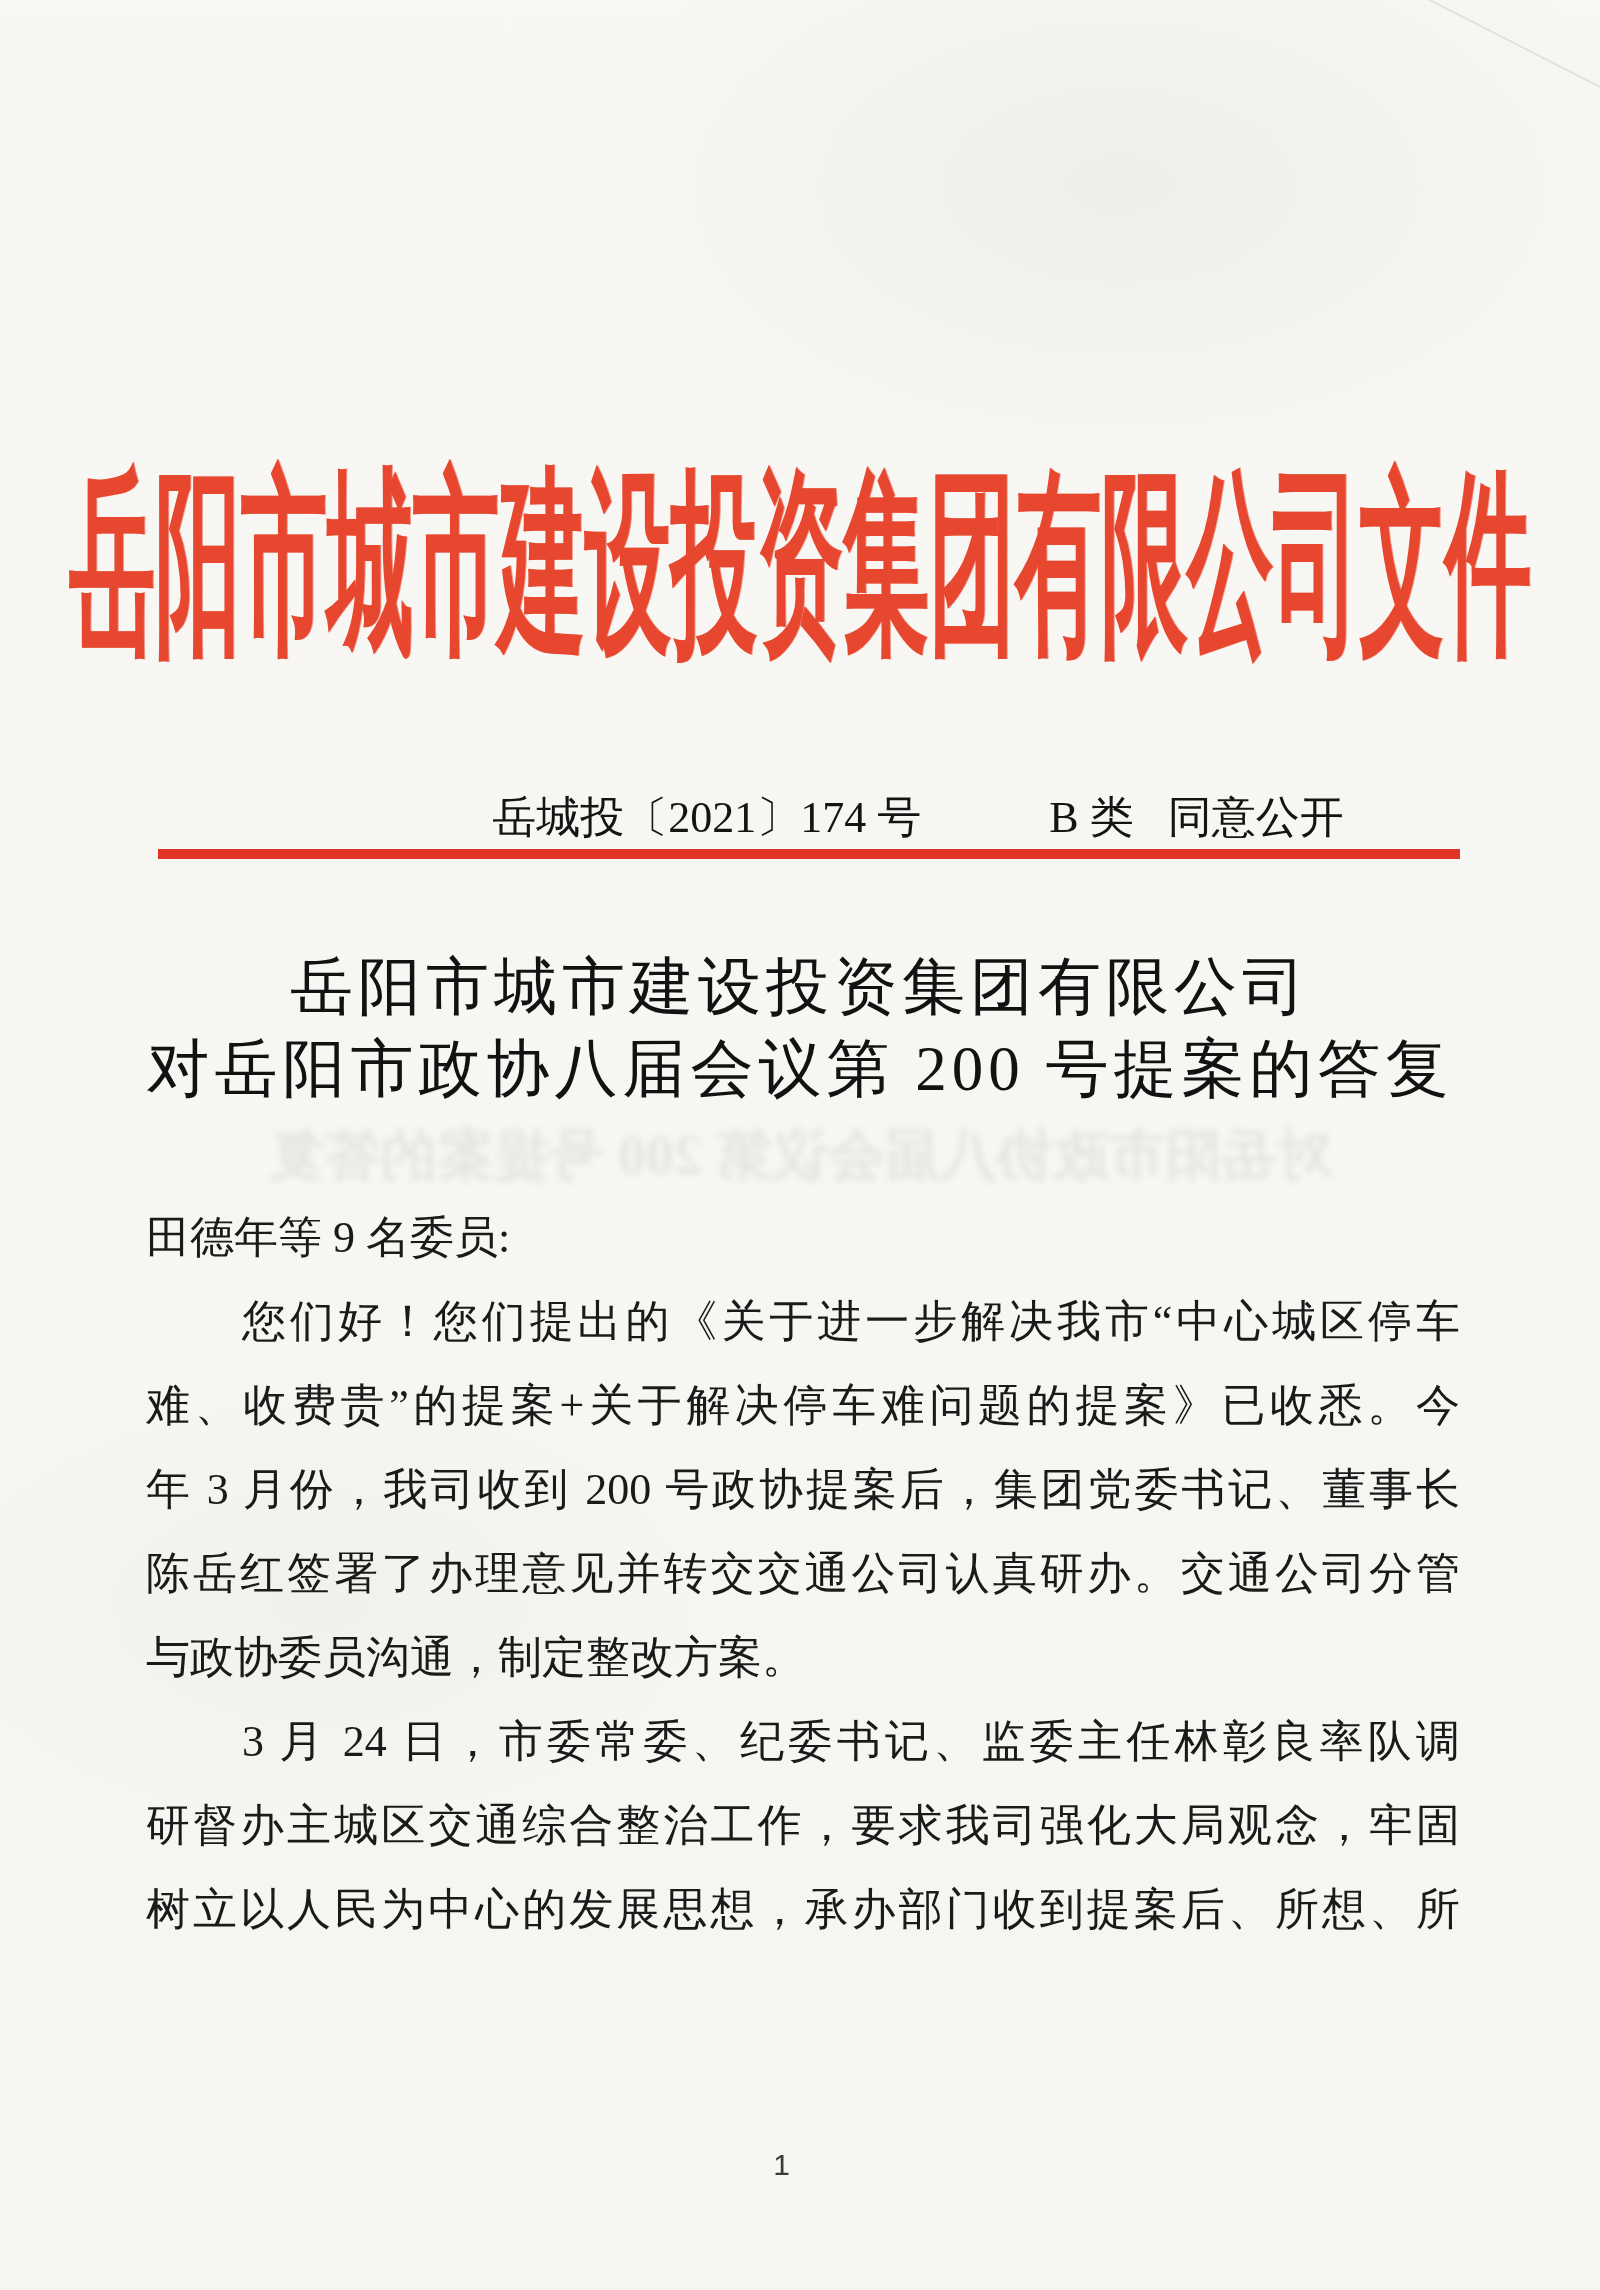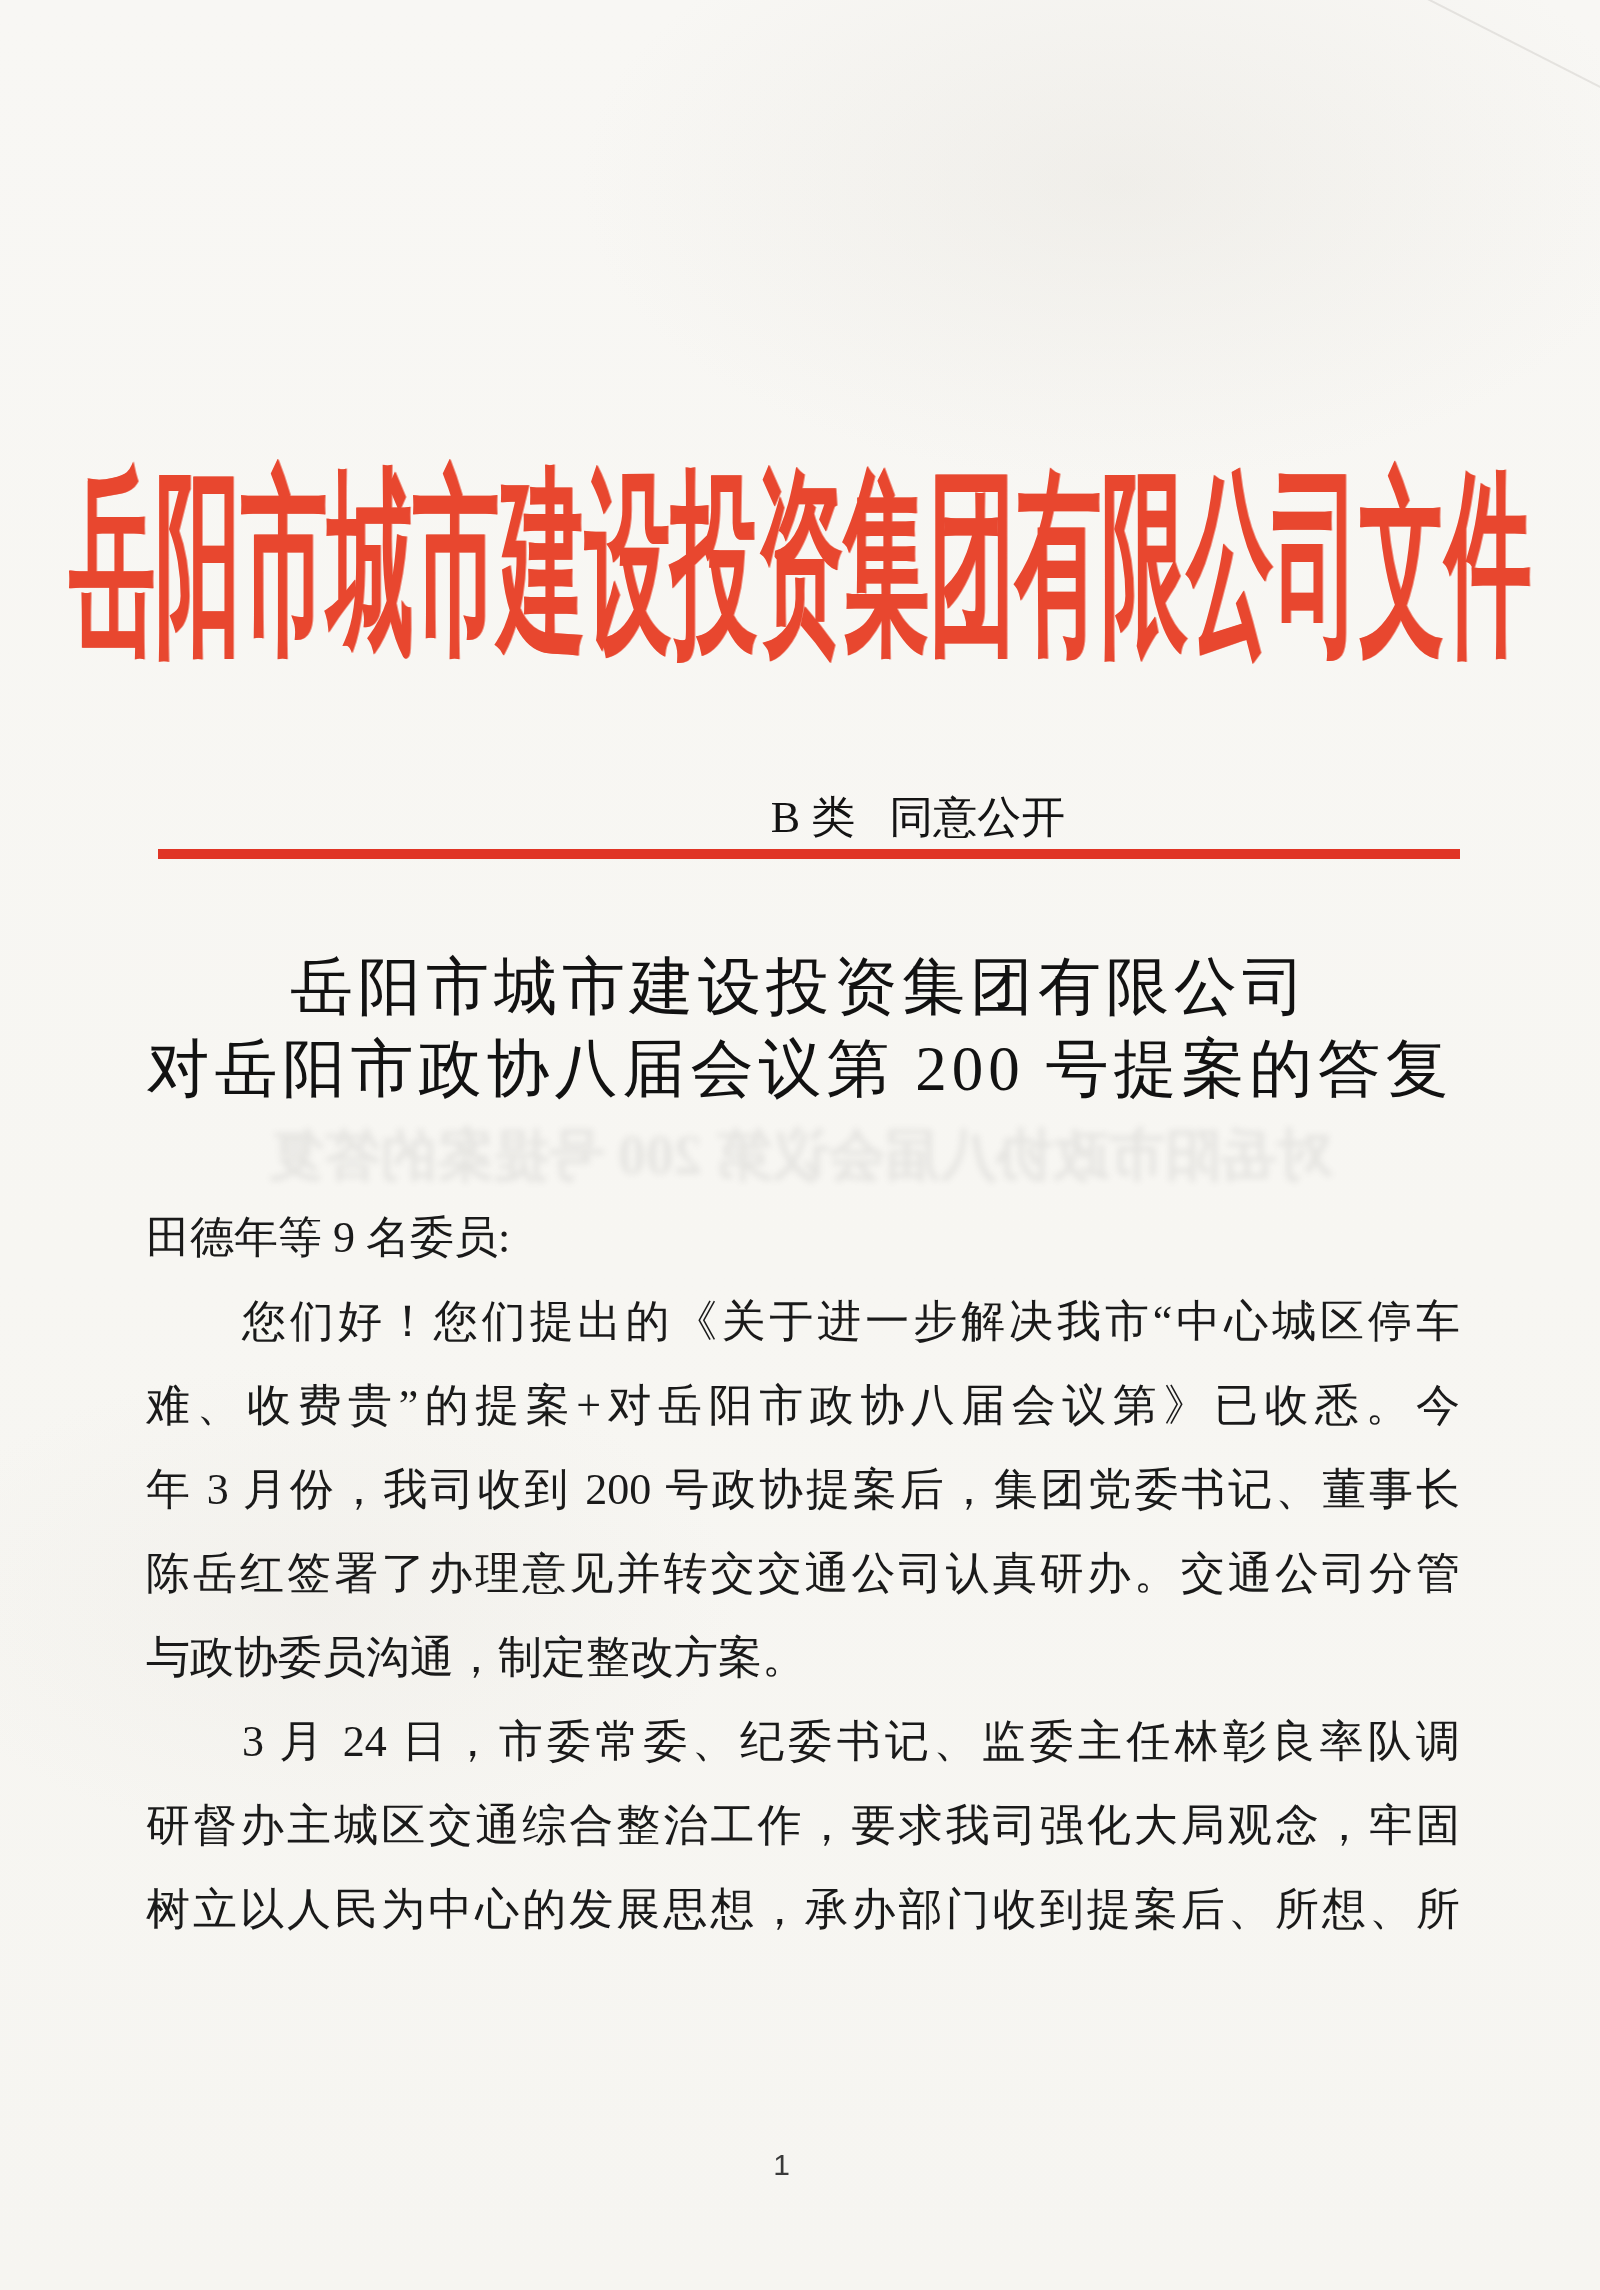--- a/index.html
+++ b/index.html
@@ -119,37 +119,38 @@
 </head>
 <body>
 
 <div class="page">
 
   <div class="scratch"></div>
 
   <div class="red-header">岳阳市城市建设投资集团有限公司文件</div>
 
   <div class="doc-line">
+    <span>岳城投〔2021〕174 号</span>
     <span class="doc-right">
       <span>B 类</span>
       <span>同意公开</span>
     </span>
   </div>
 
   <div class="red-rule"></div>
 
   <div class="doc-title l1">岳阳市城市建设投资集团有限公司</div>
   <div class="doc-title l2">对岳阳市政协八届会议第 200 号提案的答复</div>
 
   <div class="bleed">对岳阳市政协八届会议第 200 号提案的答复</div>
 
   <div class="body-block">
     <div class="bline">田德年等 9 名委员:</div>
     <div class="bline j indent">您们好！您们提出的《关于进一步解决我市“中心城区停车</div>
-    <div class="bline j">难、收费贵”的提案+对岳阳市政协八届会议第》已收悉。今</div>
+    <div class="bline j">难、收费贵”的提案+关于解决停车难问题的提案》已收悉。今</div>
     <div class="bline j">年 3 月份，我司收到 200 号政协提案后，集团党委书记、董事长</div>
     <div class="bline j">陈岳红签署了办理意见并转交交通公司认真研办。交通公司分管</div>
     <div class="bline">与政协委员沟通，制定整改方案。</div>
     <div class="bline j indent">3 月 24 日，市委常委、纪委书记、监委主任林彰良率队调</div>
     <div class="bline j">研督办主城区交通综合整治工作，要求我司强化大局观念，牢固</div>
     <div class="bline j">树立以人民为中心的发展思想，承办部门收到提案后、所想、所</div>
   </div>
 
   <div class="page-number">1</div>
 

